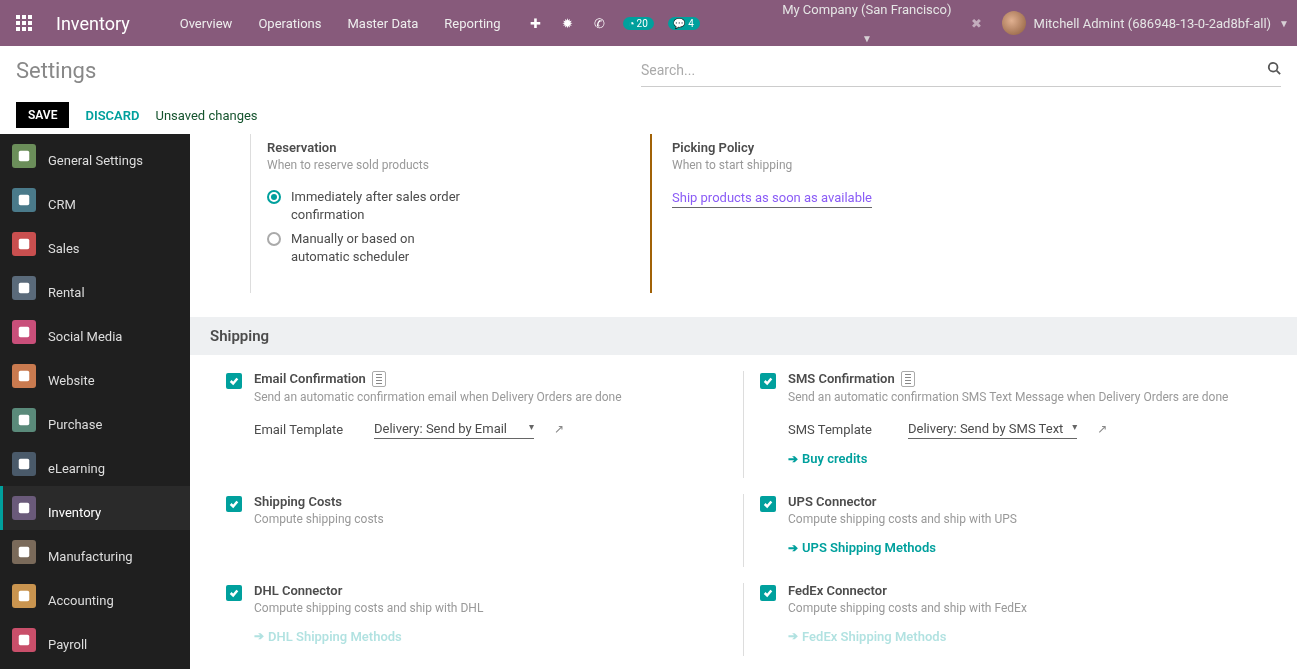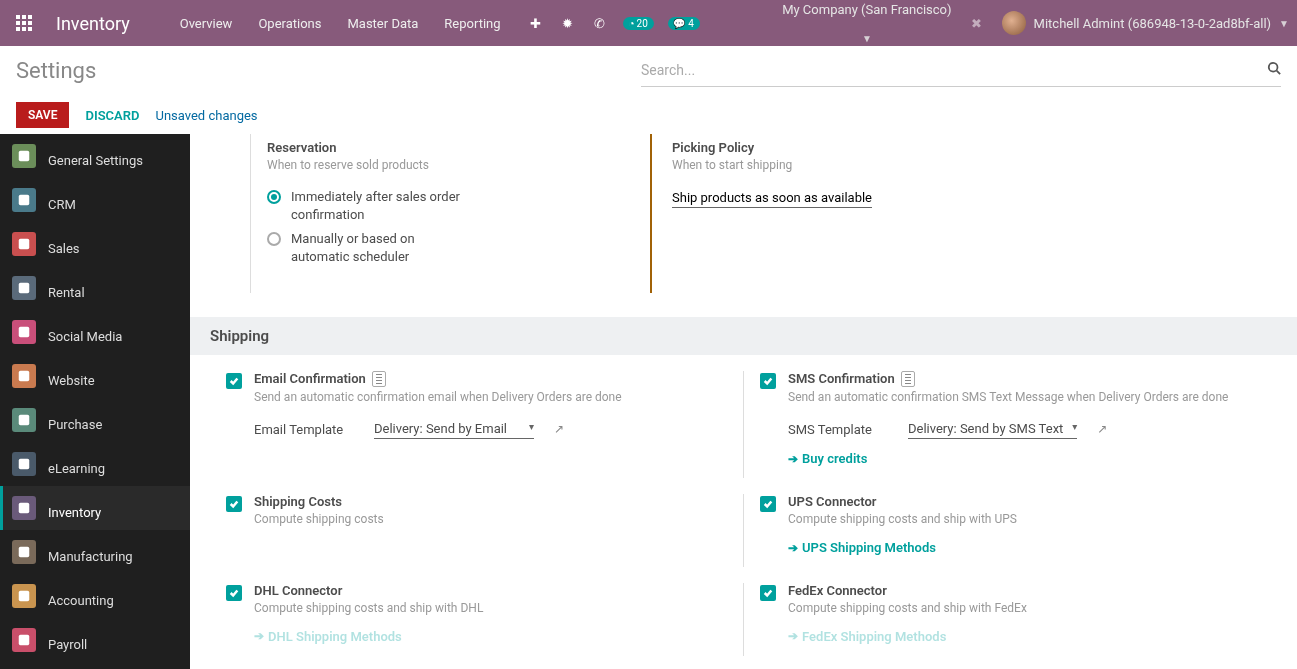--- a/index.html
+++ b/index.html
@@ -20,23 +20,23 @@
 .caret { font-size:10px; opacity:0.85; }
 
 .header-row { display:flex; align-items:center; height:48px; padding:0 16px; }
 .page-title { font-size:22px; color:#888; flex:0 0 auto; }
 .search-wrap { margin-left:auto; flex:0 0 640px; display:flex; align-items:center; border-bottom:1px solid #ccc; height:34px; }
 .search-input { flex:1; border:none; outline:none; font-size:14px; color:#555; }
 .search-input::placeholder { color:#aaa; }
 .search-btn { width:20px; color:#666; cursor:pointer; text-align:right; }
 
 .action-row { padding:8px 16px 6px; display:flex; align-items:center; gap:16px; }
-.btn-save { background:#b91c1c; color:#fff; border:none; padding:6px 12px; font-size:12px; font-weight:600; cursor:pointer; }
+.btn-save { background:#000000; color:#fff; border:none; padding:6px 12px; font-size:12px; font-weight:600; cursor:pointer; }
 .btn-discard { color:#00a09d; font-size:13px; font-weight:600; cursor:pointer; background:none; border:none; }
-.unsaved { color:#0369a1; font-size:13px; }
+.unsaved { color:#14532d; font-size:13px; }
 
 .body-area { display:flex; height:calc(669px - 46px - 48px - 36px); }
 .sidebar { width:190px; background:#1f1f1f; overflow-y:auto; position:relative; }
 .sidebar::-webkit-scrollbar { width:8px; }
 .sidebar::-webkit-scrollbar-thumb { background:#555; }
 .side-item { display:flex; align-items:flex-end; gap:12px; padding:10px 12px; color:#ddd; cursor:pointer; font-size:13px; }
 .side-item.active { background:#2a2a2a; color:#fff; border-left:3px solid #00a09d; padding-left:9px; }
 .side-icon { width:24px; height:24px; border-radius:3px; display:flex; align-items:center; justify-content:center; flex-shrink:0; }
 .side-icon svg { width:14px; height:14px; fill:#fff; }
 
@@ -46,21 +46,21 @@
 .col { flex:1; position:relative; padding:6px 0 20px 0; }
 .col.divided { border-left:2px solid #a16207; padding-left:20px; }
 .lbl-dk { font-weight:600; color:#4c4c4c; font-size:13px; }
 .lbl-sub { color:#999; font-size:12px; margin-top:2px; line-height:1.4; }
 .radio-group { margin-top:14px; }
 .radio-row { display:flex; align-items:flex-start; gap:10px; margin:6px 0; cursor:pointer; }
 .radio { width:14px; height:14px; border-radius:50%; border:2px solid #00a09d; margin-top:2px; display:flex; align-items:center; justify-content:center; flex-shrink:0; }
 .radio.checked::after { content:""; width:6px; height:6px; border-radius:50%; background:#00a09d; }
 .radio.unchecked { border-color:#aaa; }
 .radio-text { font-size:13px; color:#4c4c4c; max-width:170px; line-height:1.4; }
-.select-under { display:inline-block; border-bottom:1px solid #666; font-size:13px; color:#000000; padding:2px 0; margin-top:14px; cursor:pointer; min-width:200px; }
+.select-under { display:inline-block; border-bottom:1px solid #666; font-size:13px; color:#8b5cf6; padding:2px 0; margin-top:14px; cursor:pointer; min-width:200px; }
 
 .section-head { background:#eef0f2; padding:10px 20px; font-size:15px; font-weight:600; color:#4c4c4c; }
 
 .setting-row { display:flex; padding:16px 40px 0 20px; gap:20px; }
 .setcol { flex:1; display:flex; gap:12px; border-left:1px solid #ddd; padding-left:16px; padding-bottom:12px; }
 .setcol.first { border-left:none; }
 .chk { width:16px; height:16px; background:#00a09d; border-radius:2px; flex-shrink:0; display:flex; align-items:center; justify-content:center; cursor:pointer; margin-top:2px; }
 .chk svg { width:10px; height:10px; stroke:#fff; stroke-width:3; fill:none; }
 .setbody { flex:1; }
 .set-title { font-weight:600; font-size:13px; color:#4c4c4c; display:flex; align-items:center; gap:6px; }

